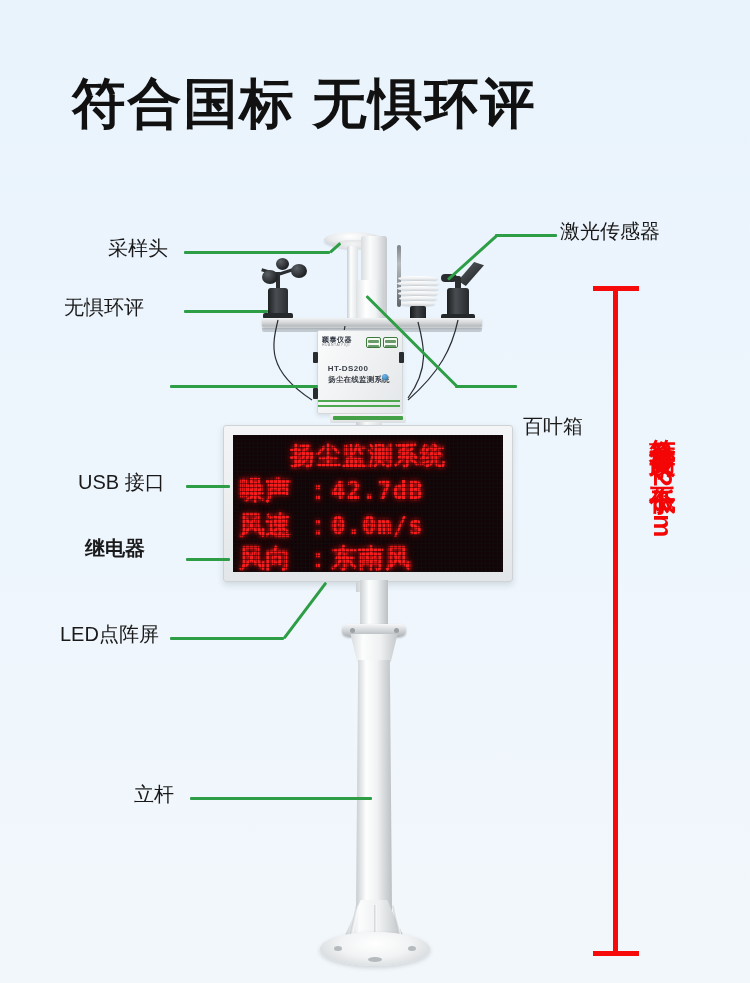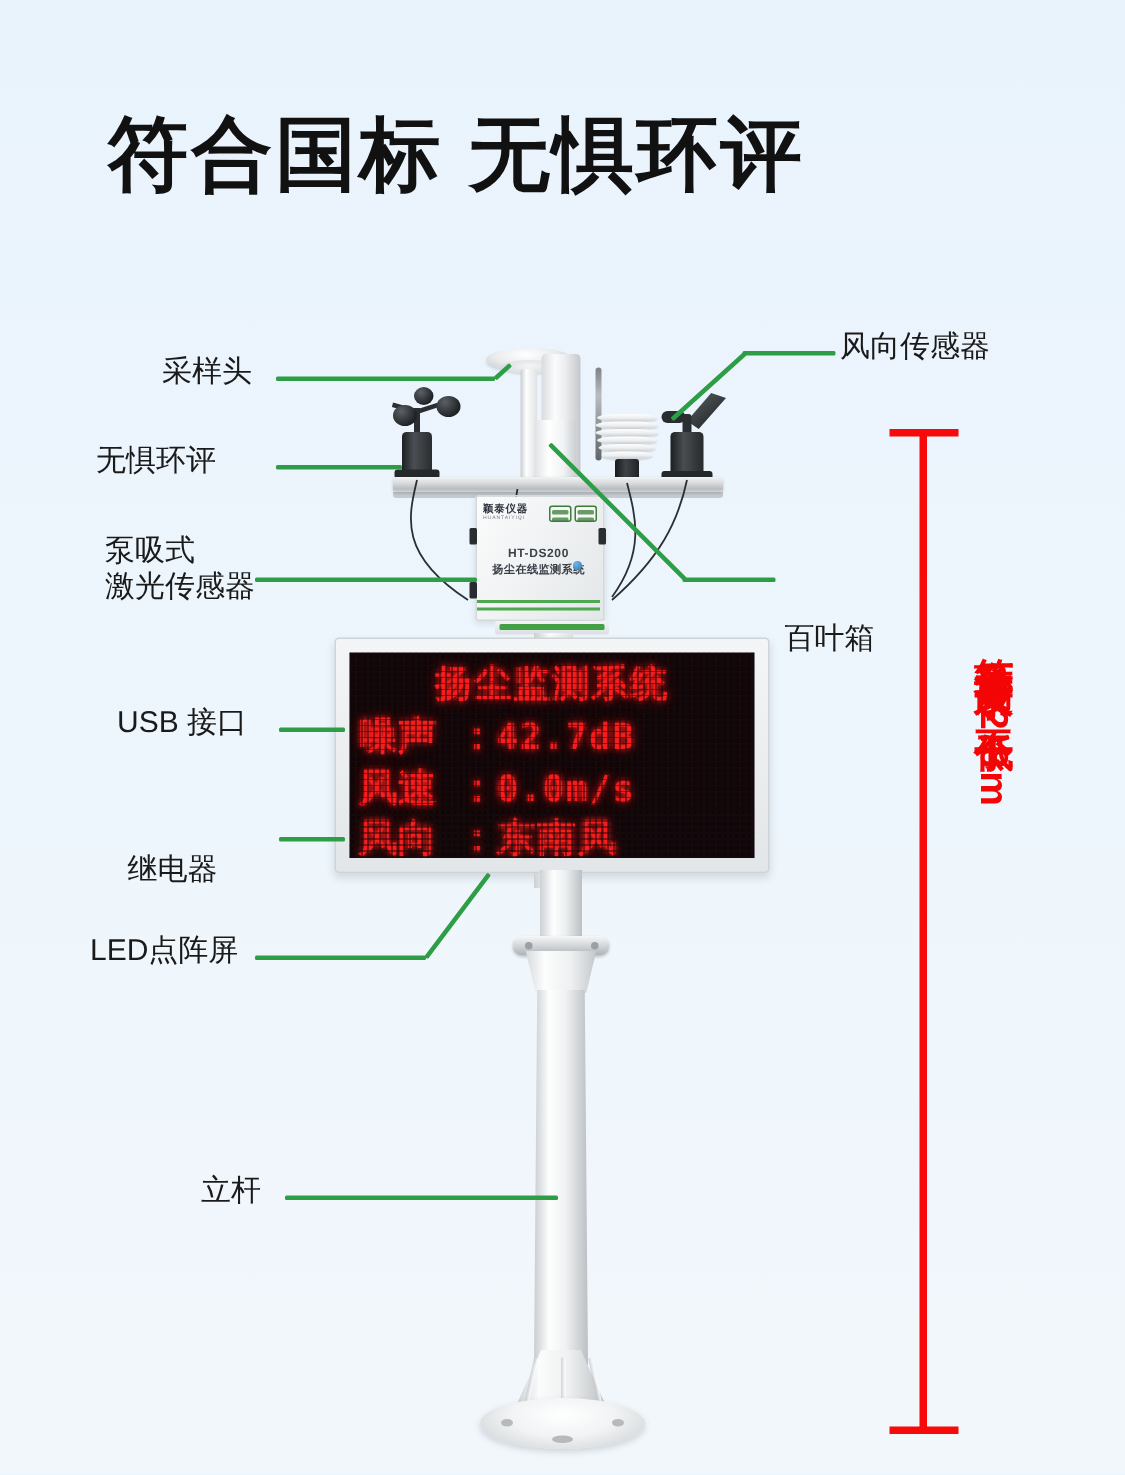--- a/index.html
+++ b/index.html
@@ -355,21 +355,21 @@
   }
   .cert-badge i {
     display:block; margin: 2px 1px 0 1px;
     height: 3px;
     background: #3d7a3c;
     border-radius: 1px;
     opacity: .75;
   }
   .ctrl-model {
     position: absolute;
-    left: 317px; top: 364px;
+    left: 306px; top: 364px;
     width: 84px;
     text-align: center;
     font-size: 8px;
     font-weight: bold;
     color: #3c4149;
     letter-spacing: .4px;
   }
   .ctrl-sub {
     position: absolute;
     left: 317px; top: 375px;
@@ -605,40 +605,36 @@
     <div class="base-hole" style="left:368px; top:957px; width:14px;"></div>
   </div>
 
   <div class="label" style="left:108px; top:236px;">采样头</div>
   <div class="leader" style="left:184px; top:251px; width:146px;"></div>
   <div class="leader-d" style="left:330px; top:251px; width:14px; transform: rotate(-42deg);"></div>
 
   <div class="label" style="left:64px; top:295px;">无惧环评</div>
   <div class="leader" style="left:184px; top:310px; width:84px;"></div>
 
-  <div class="label two-line" style="left:70px; top:355px;">
-    <div>泵吸式</div>
-    <div>激光传感器</div>
-  </div>
   <div class="leader" style="left:170px; top:385px; width:148px;"></div>
 
   <div class="label" style="left:78px; top:470px;">USB 接口</div>
   <div class="leader" style="left:186px; top:485px; width:44px;"></div>
 
-  <div class="label" style="left:85px; top:568px;">继电器</div>
+  <div class="label" style="left:85px; top:536px;font-weight:bold;">继电器</div>
   <div class="leader" style="left:186px; top:558px; width:44px;"></div>
 
   <div class="label" style="left:60px; top:622px;">LED点阵屏</div>
   <div class="leader" style="left:170px; top:637px; width:114px;"></div>
   <div class="leader-d" style="left:284px; top:637px; width:70px; transform: rotate(-53deg);"></div>
 
   <div class="label" style="left:134px; top:782px;">立杆</div>
   <div class="leader" style="left:190px; top:797px; width:182px;"></div>
 
-  <div class="label" style="left:560px; top:219px;">风向传感器</div>
+  <div class="label" style="left:560px; top:219px;">激光传感器</div>
   <div class="leader" style="left:495px; top:234px; width:62px;"></div>
   <div class="leader-d" style="left:497px; top:234px; width:66px; transform: rotate(138deg);"></div>
 
   <div class="label" style="left:523px; top:370px;margin-top:44px;">百叶箱</div>
   <div class="leader" style="left:455px; top:385px; width:62px;"></div>
   <div class="leader-d" style="left:457px; top:385px; width:128px; transform: rotate(225deg);"></div>
 
   <div class="redbar red-cap" style="left:593px; top:286px; width:46px;"></div>
   <div class="redbar red-vert" style="left:613px; top:286px; height:670px;"></div>
   <div class="redbar red-cap" style="left:593px; top:951px; width:46px;"></div>

